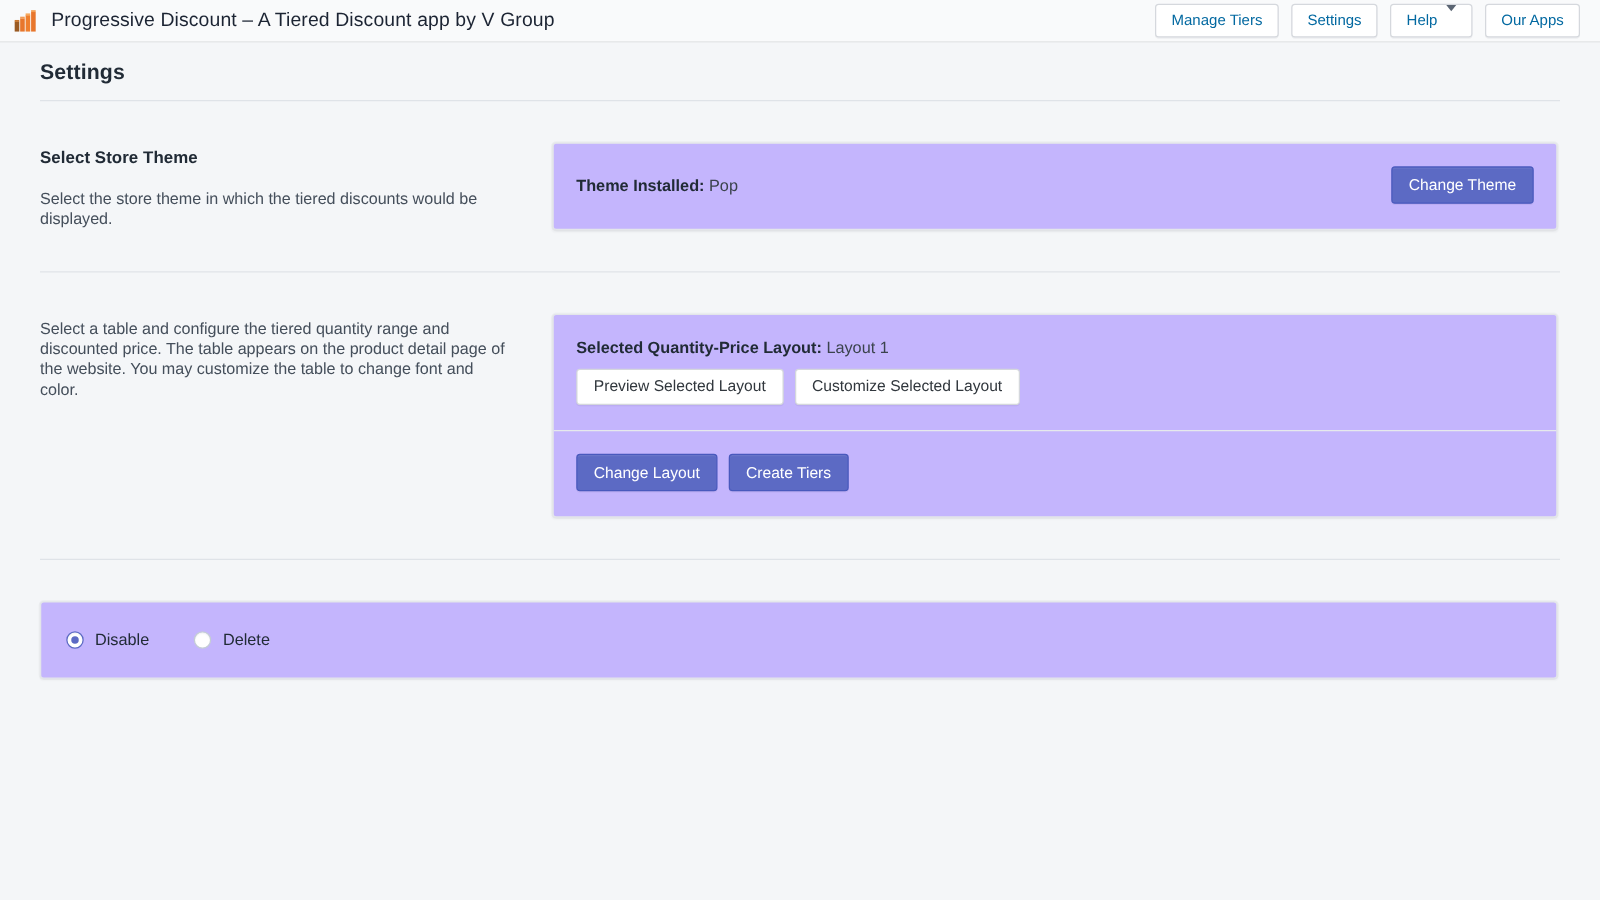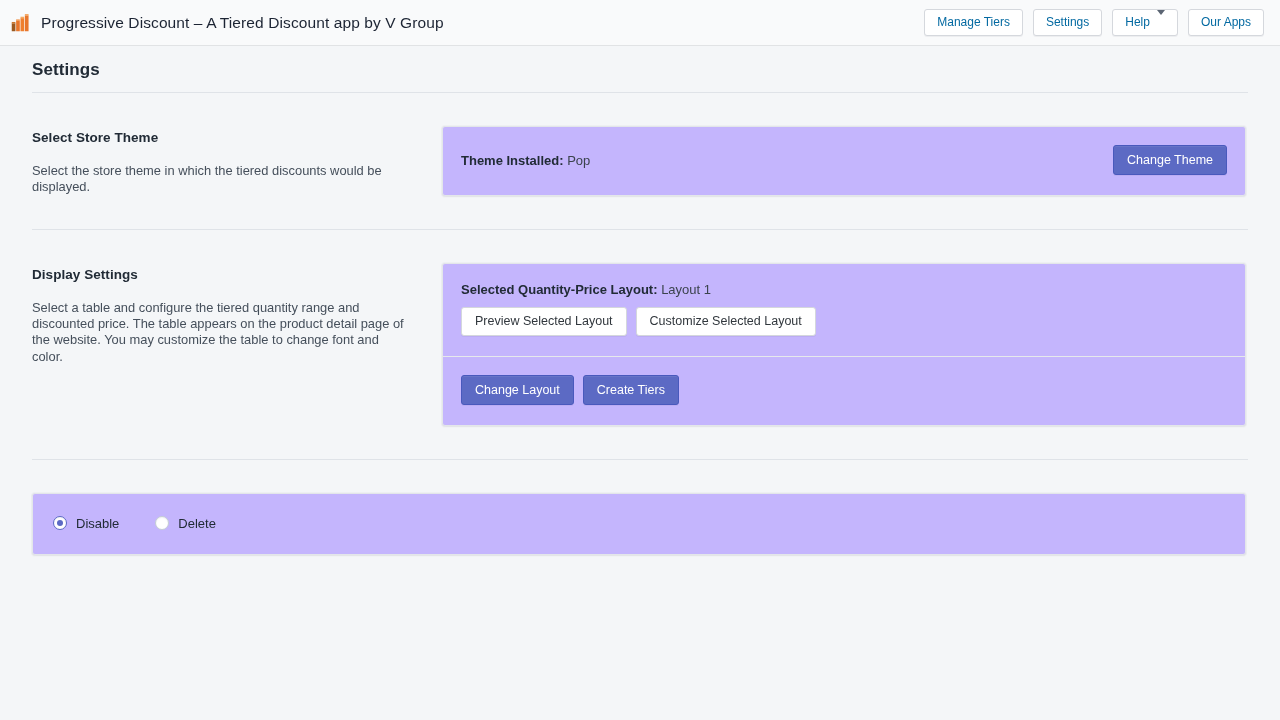--- a/index.html
+++ b/index.html
@@ -8,21 +8,21 @@
     height: 720px;
     background: #f4f6f8;
     font-family: "Liberation Sans", sans-serif;
     color: #212b36;
     overflow: hidden;
   }
 
   
   .topbar {
     position: relative;
-    height: 46px;
+    height: 34px;
     background: #f9fafb;
     border-bottom: 1px solid #e1e3e5;
     display: flex;
     align-items: center;
     padding: 0 16px 0 10px;
   }
   .brand {
     display: flex;
     align-items: center;
     gap: 10px;
@@ -181,20 +181,21 @@
 
   
   .radio-group {
     display: flex;
     align-items: center;
     gap: 36px;
     padding: 4px 0 3px 2px;
   }
   .radio-item {
     display: flex;
+    align-items: center;
     gap: 9px;
     cursor: pointer;
   }
   .radio {
     width: 14px;
     height: 14px;
     border-radius: 50%;
     border: 1px solid #c4cdd5;
     background: #fff;
     display: inline-block;
@@ -278,21 +279,20 @@
           <button class="btn-primary">Change Theme</button>
         </div>
       </div>
     </div>
   </div>
 
   <div class="sec-divider"></div>
 
   <div class="section">
     <div class="section-left">
-      <div class="section-heading">Display Settings</div>
       <div class="section-desc">Select a table and configure the tiered quantity range and discounted price. The table appears on the product detail page of the website. You may customize the table to change font and color.</div>
     </div>
     <div class="section-right">
       <div class="card">
         <div class="card-block">
           <div class="kv layout-label">
             <b>Selected Quantity-Price Layout:</b>
             <span class="val">Layout 1</span>
           </div>
           <div class="btn-row">

